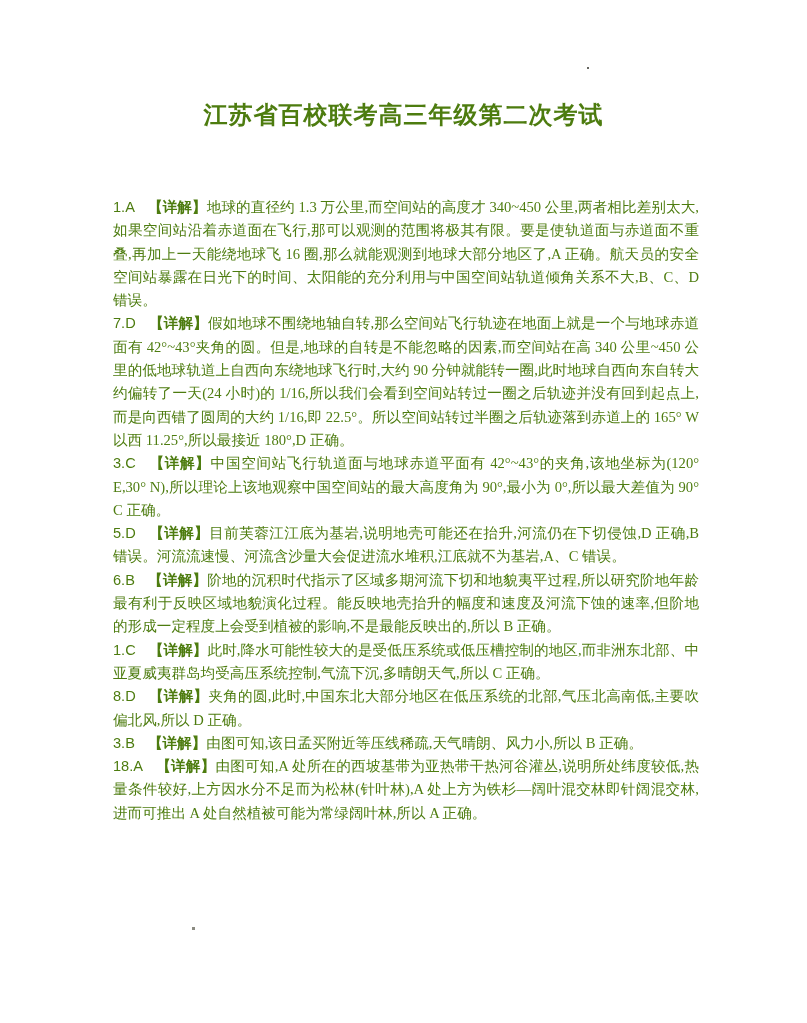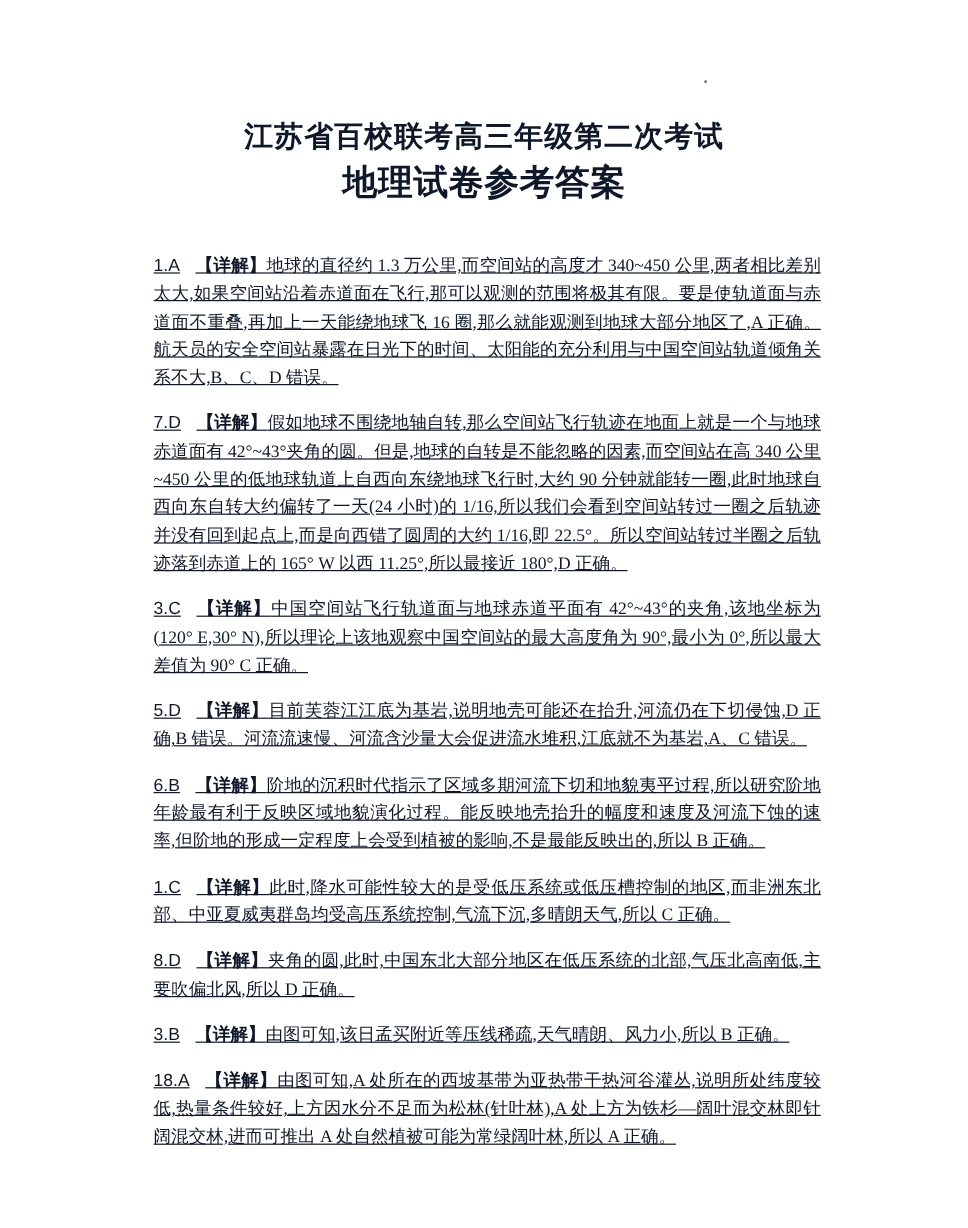--- a/index.html
+++ b/index.html
@@ -3,21 +3,21 @@
 <meta charset="utf-8">
 <style>
   html, body { margin: 0; padding: 0; background: #ffffff; }
   .page {
     position: relative;
     width: 807px;
     height: 1023px;
     background: #ffffff;
     overflow: hidden;
     font-family: "Liberation Serif", "DejaVu Serif", serif;
-    color: #0f172a;
+    color: #4d7c0f;
   }
   .titles { padding-top: 101px; text-align: center; }
   .title-line1 {
     font-size: 24px;
     font-weight: bold;
     letter-spacing: 1px;
     line-height: 1.2;
   }
   .title-line2 {
     font-size: 29px;
@@ -28,41 +28,40 @@
   }
   .content {
     position: absolute;
     left: 113px;
     top: 196px;
     width: 586px;
     font-size: 14.6px;
     line-height: 23.3px;
     text-align: justify;
   }
-  p.item { margin: 15px; padding: 0; text-decoration: underline; }
+  p.item { margin: 0; padding: 0; }
   .num {
     font-family: "Liberation Sans", "DejaVu Sans", sans-serif;
     margin-right: 13px;
   }
   .tag { font-weight: bold; }
   .speck { position: absolute; }
   .speck1 { left: 587px; top: 67px; width: 2px; height: 2px; background: #666660; }
   .speck2 { left: 192px; top: 927px; width: 3px; height: 3px; background: #8b8b82; }
 </style>
 </head>
 <body>
 
 <div class="page">
 
   <div class="speck speck1"></div>
   <div class="speck speck2"></div>
 
   <div class="titles">
     <div class="title-line1">江苏省百校联考高三年级第二次考试</div>
-    <div class="title-line2">地理试卷参考答案</div>
   </div>
 
   <div class="content">
 
     <p class="item"><span class="num">1.A</span><span class="tag">【详解】</span><span class="txt">地球的直径约 1.3 万公里,而空间站的高度才 340~450 公里,两者相比差别太大,如果空间站沿着赤道面在飞行,那可以观测的范围将极其有限。要是使轨道面与赤道面不重叠,再加上一天能绕地球飞 16 圈,那么就能观测到地球大部分地区了,A 正确。航天员的安全空间站暴露在日光下的时间、太阳能的充分利用与中国空间站轨道倾角关系不大,B、C、D 错误。</span></p>
 
     <p class="item"><span class="num">7.D</span><span class="tag">【详解】</span><span class="txt">假如地球不围绕地轴自转,那么空间站飞行轨迹在地面上就是一个与地球赤道面有 42°~43°夹角的圆。但是,地球的自转是不能忽略的因素,而空间站在高 340 公里~450 公里的低地球轨道上自西向东绕地球飞行时,大约 90 分钟就能转一圈,此时地球自西向东自转大约偏转了一天(24 小时)的 1/16,所以我们会看到空间站转过一圈之后轨迹并没有回到起点上,而是向西错了圆周的大约 1/16,即 22.5°。所以空间站转过半圈之后轨迹落到赤道上的 165° W 以西 11.25°,所以最接近 180°,D 正确。</span></p>
 
     <p class="item"><span class="num">3.C</span><span class="tag">【详解】</span><span class="txt">中国空间站飞行轨道面与地球赤道平面有 42°~43°的夹角,该地坐标为(120° E,30° N),所以理论上该地观察中国空间站的最大高度角为 90°,最小为 0°,所以最大差值为 90° C 正确。</span></p>
 

